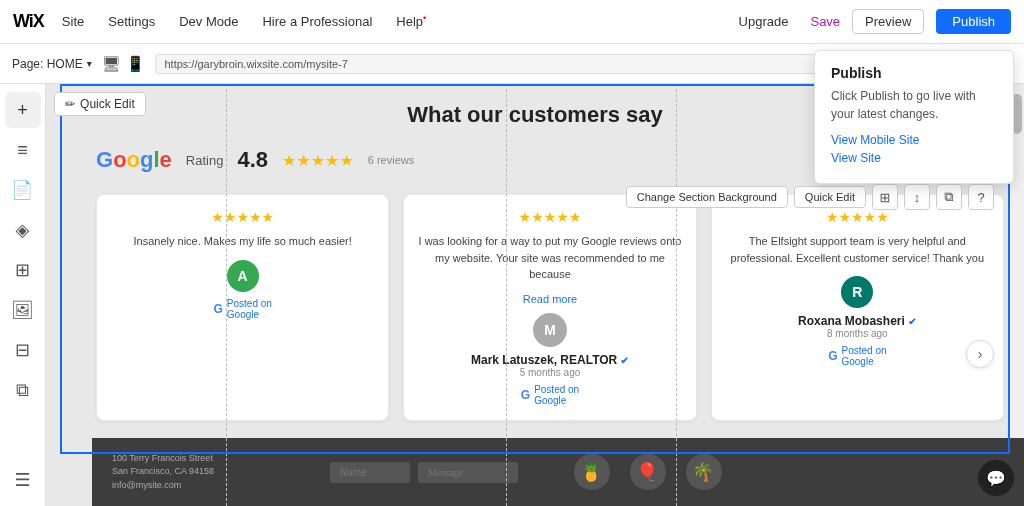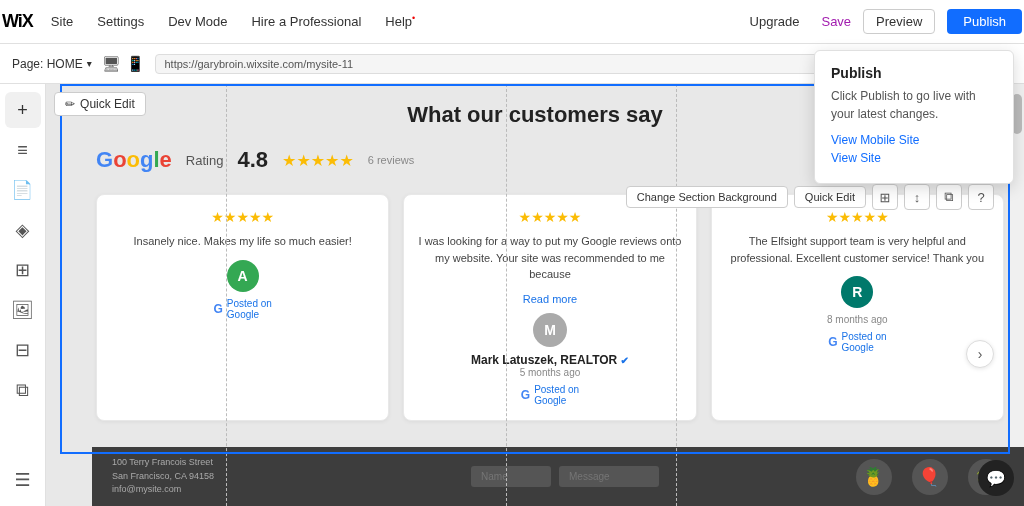--- a/index.html
+++ b/index.html
@@ -5,21 +5,21 @@
     * { margin: 0; padding: 0; box-sizing: border-box; }
     body { width: 1024px; height: 506px; overflow: hidden; font-family: Arial, sans-serif; background: #f0f0f0; position: relative; }
 
     
     .top-nav {
       height: 44px;
       background: #fff;
       border-bottom: 1px solid #e0e0e0;
       display: flex;
       align-items: center;
-      padding: 0 2px;
+      padding: 0 13px;
       gap: 12px;
       position: relative;
       z-index: 100;
     }
     .wix-logo {
       font-weight: 900;
       font-size: 18px;
       color: #000;
       letter-spacing: -1px;
     }
@@ -289,27 +289,26 @@
       box-shadow: 0 1px 4px rgba(0,0,0,0.1);
       z-index: 20;
     }
 
     
     .footer-area {
       position: absolute;
       bottom: 0;
       left: 46px;
       right: 0;
-      height: 59px;
+      height: 68px;
       background: #3d3d3d;
       display: flex;
       align-items: center;
       padding: 0 20px;
       gap: 16px;
-      justify-content: space-between;
     }
     .footer-text { font-size: 9px; color: #aaa; line-height: 1.5; }
     .footer-form { display: flex; gap: 8px; margin-left: 100px; }
     .footer-input {
       background: #555;
       border: none;
       color: #ccc;
       font-size: 10px;
       padding: 5px 10px;
       border-radius: 3px;
@@ -394,21 +393,21 @@
 
 <div class="second-bar">
   <div class="page-selector">
     <span>Page: HOME</span>
     <span class="chevron">▾</span>
   </div>
   <div class="device-icons">
     <span class="device-icon">🖥</span>
     <span class="device-icon">📱</span>
   </div>
-  <span class="url-bar">https://garybroin.wixsite.com/mysite-11</span>
+  <span class="url-bar">https://garybroin.wixsite.com/mysite-7</span>
   <span class="connect-domain">Connect Your Domain</span>
   <div class="toolbar-icons">
     <span class="toolbar-icon">↩</span>
     <span class="toolbar-icon">↪</span>
     <span class="toolbar-icon">⊖</span>
   </div>
 </div>
 
 <div class="left-sidebar">
   <div class="sidebar-btn plus">+</div>
@@ -483,39 +482,40 @@
       <div class="posted-on">
         <span class="google-small"><span style="color:#4285F4">G</span></span>
         <span style="font-size:10px; color:#1a73e8;">Posted on<br>Google</span>
       </div>
     </div>
 
     <div class="review-card">
       <div class="review-stars">★★★★★</div>
       <div class="review-text">The Elfsight support team is very helpful and professional. Excellent customer service! Thank you</div>
       <div class="reviewer-avatar avatar-teal">R</div>
+      <div class="reviewer-name">Roxana Mobasheri <span class="reviewer-verified">✔</span></div>
       <div class="reviewer-time">8 months ago</div>
       <div class="posted-on">
         <span class="google-small"><span style="color:#4285F4">G</span></span>
         <span style="font-size:10px; color:#1a73e8;">Posted on<br>Google</span>
       </div>
     </div>
   </div>
 
   <div class="next-arrow" style="top: 270px; right: 30px;">›</div>
 
   <div class="footer-area">
     <div class="footer-text">
       <div>100 Terry Francois Street</div>
       <div>San Francisco, CA 94158</div>
       <div>info@mysite.com</div>
     </div>
     <div class="footer-form">
       <input class="footer-input" placeholder="Name" style="">
-      <input class="footer-input" style="width: 100px;" placeholder="Message">
+      <input class="footer-input" style="width: 100px; font-family: Liberation Serif, serif;" placeholder="Message">
     </div>
     <div class="footer-icons">
       <div class="footer-icon-circle">🍍</div>
       <div class="footer-icon-circle">🎈</div>
       <div class="footer-icon-circle">🌴</div>
     </div>
   </div>
 
   <div class="chat-bubble">💬</div>
 </div>

